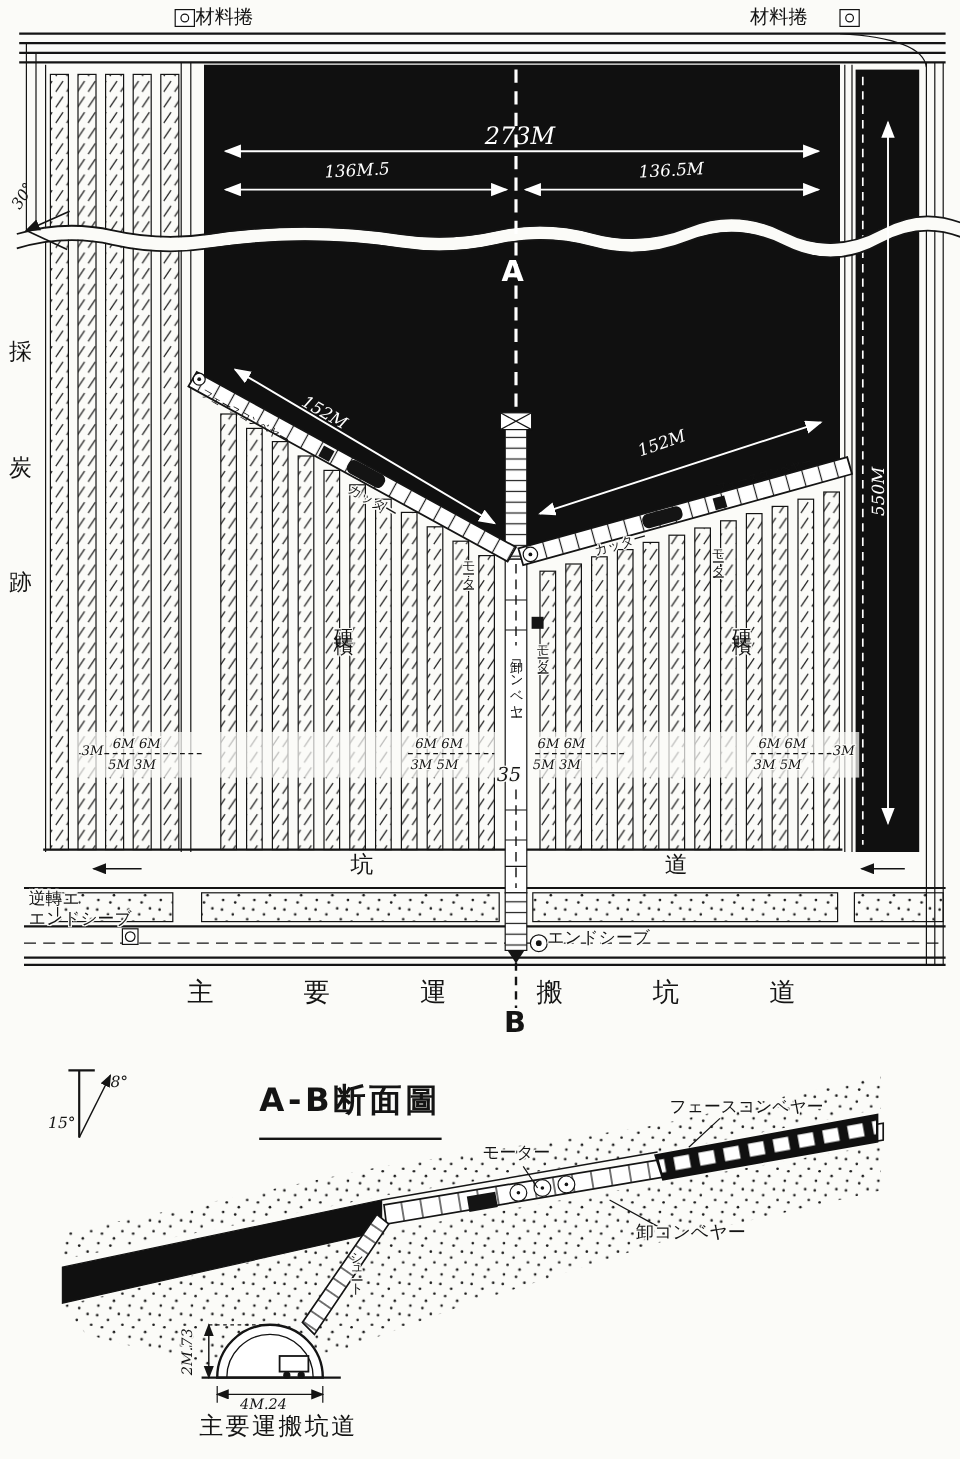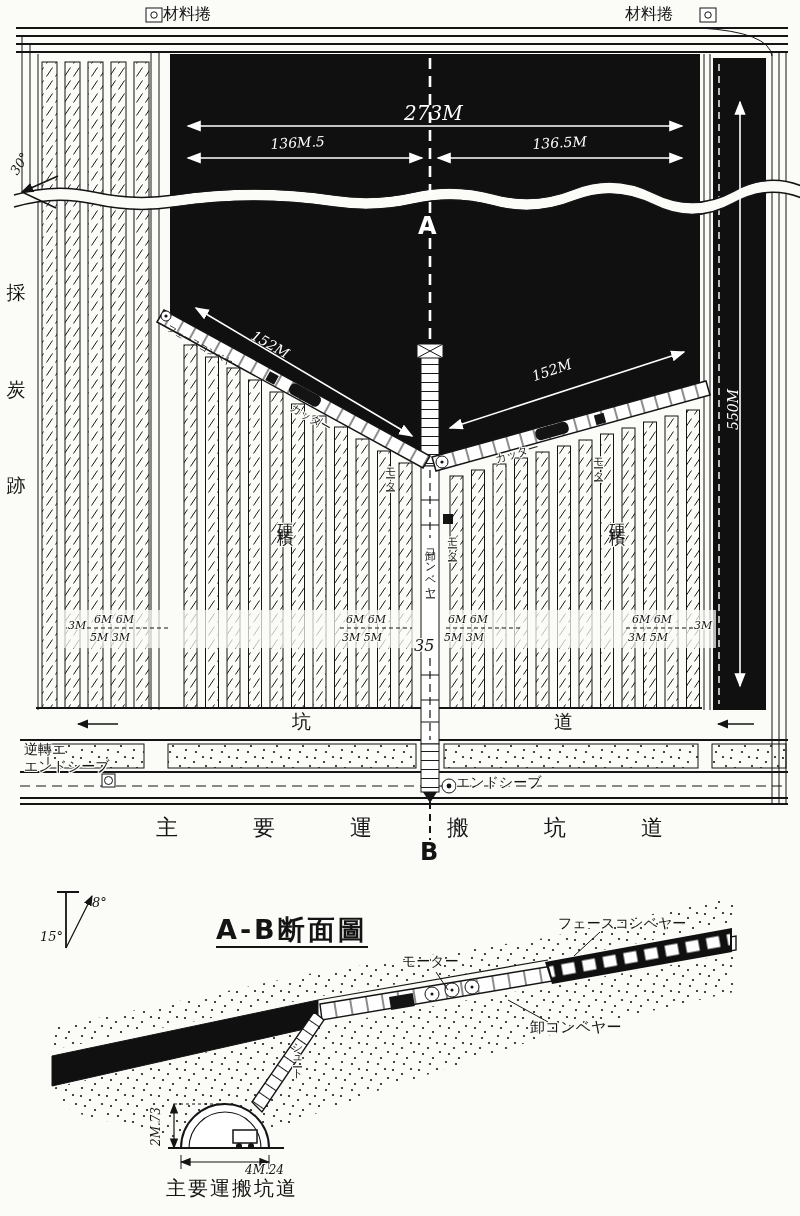--- a/index.html
+++ b/index.html
@@ -7,21 +7,21 @@
          font-family:"DejaVu Sans",sans-serif;text-decoration:underline;}
   .stage svg{position:absolute;left:0;top:0;}
   .lbl{position:absolute;color:#141414;white-space:nowrap;line-height:1.05;
        font-family:"DejaVu Sans",sans-serif;transform-origin:0 0;}
   .w{color:#fff;}
   .b{font-weight:bold;}
   .dim{font-style:italic;font-family:"DejaVu Serif",serif;}
   .vert{writing-mode:vertical-rl;text-orientation:mixed;}
   .halo{text-shadow:-1px 0 0 #fbfbf8,1px 0 0 #fbfbf8,0 -1px 0 #fbfbf8,0 1px 0 #fbfbf8,
         -1px -1px 0 #fbfbf8,1px 1px 0 #fbfbf8,-1px 1px 0 #fbfbf8,1px -1px 0 #fbfbf8;}
-  .title{border-bottom:2.5px solid #141414;padding-bottom:2px;letter-spacing:3px;margin-top:12px;}
+  .title{border-bottom:2.5px solid #141414;padding-bottom:16px;letter-spacing:3px;}
 </style>
 </head>
 <body>
 
 <div class="stage">
 
 <svg width="800" height="1216" viewBox="0 0 800 1216">
   <defs>
     <marker id="ab" orient="auto-start-reverse" markerWidth="9" markerHeight="8" refX="8" refY="3.5">
       <path d="M0,0 L9,3.5 L0,7 Z" fill="#141414"></path>
@@ -297,17 +297,17 @@
   <div class="lbl b" style="left:420px;top:840px;font-size:24px;">B</div>
 
   <div class="lbl b title" style="left:216px;top:904px;font-size:27px;">A-B断面圖</div>
   <div class="lbl dim" style="left:92px;top:896px;font-size:13px;">8°</div>
   <div class="lbl dim" style="left:40px;top:930px;font-size:13px;">15°</div>
   <div class="lbl halo" style="left:402px;top:954px;font-size:14px;">モーター</div>
   <div class="lbl halo" style="left:558px;top:916px;font-size:14px;">フェースコンベヤー</div>
   <div class="lbl halo" style="left:530px;top:1020px;font-size:15px;">卸コンベヤー</div>
   <div class="lbl vert halo" style="left:291px;top:1036px;font-size:11px;">シュート</div>
   <div class="lbl dim halo" style="left:150px;top:1146px;font-size:12px;transform:rotate(-90deg);">2M.73</div>
-  <div class="lbl dim halo" style="left:200px;top:1164px;font-size:12px;margin-left:45px;">4M.24</div>
+  <div class="lbl dim halo" style="left:200px;top:1164px;font-size:12px;">4M.24</div>
   <div class="lbl halo" style="left:166px;top:1178px;font-size:20px;letter-spacing:2px;">主要運搬坑道</div>
 </div>
 
 </div>
 
 </body></html>

